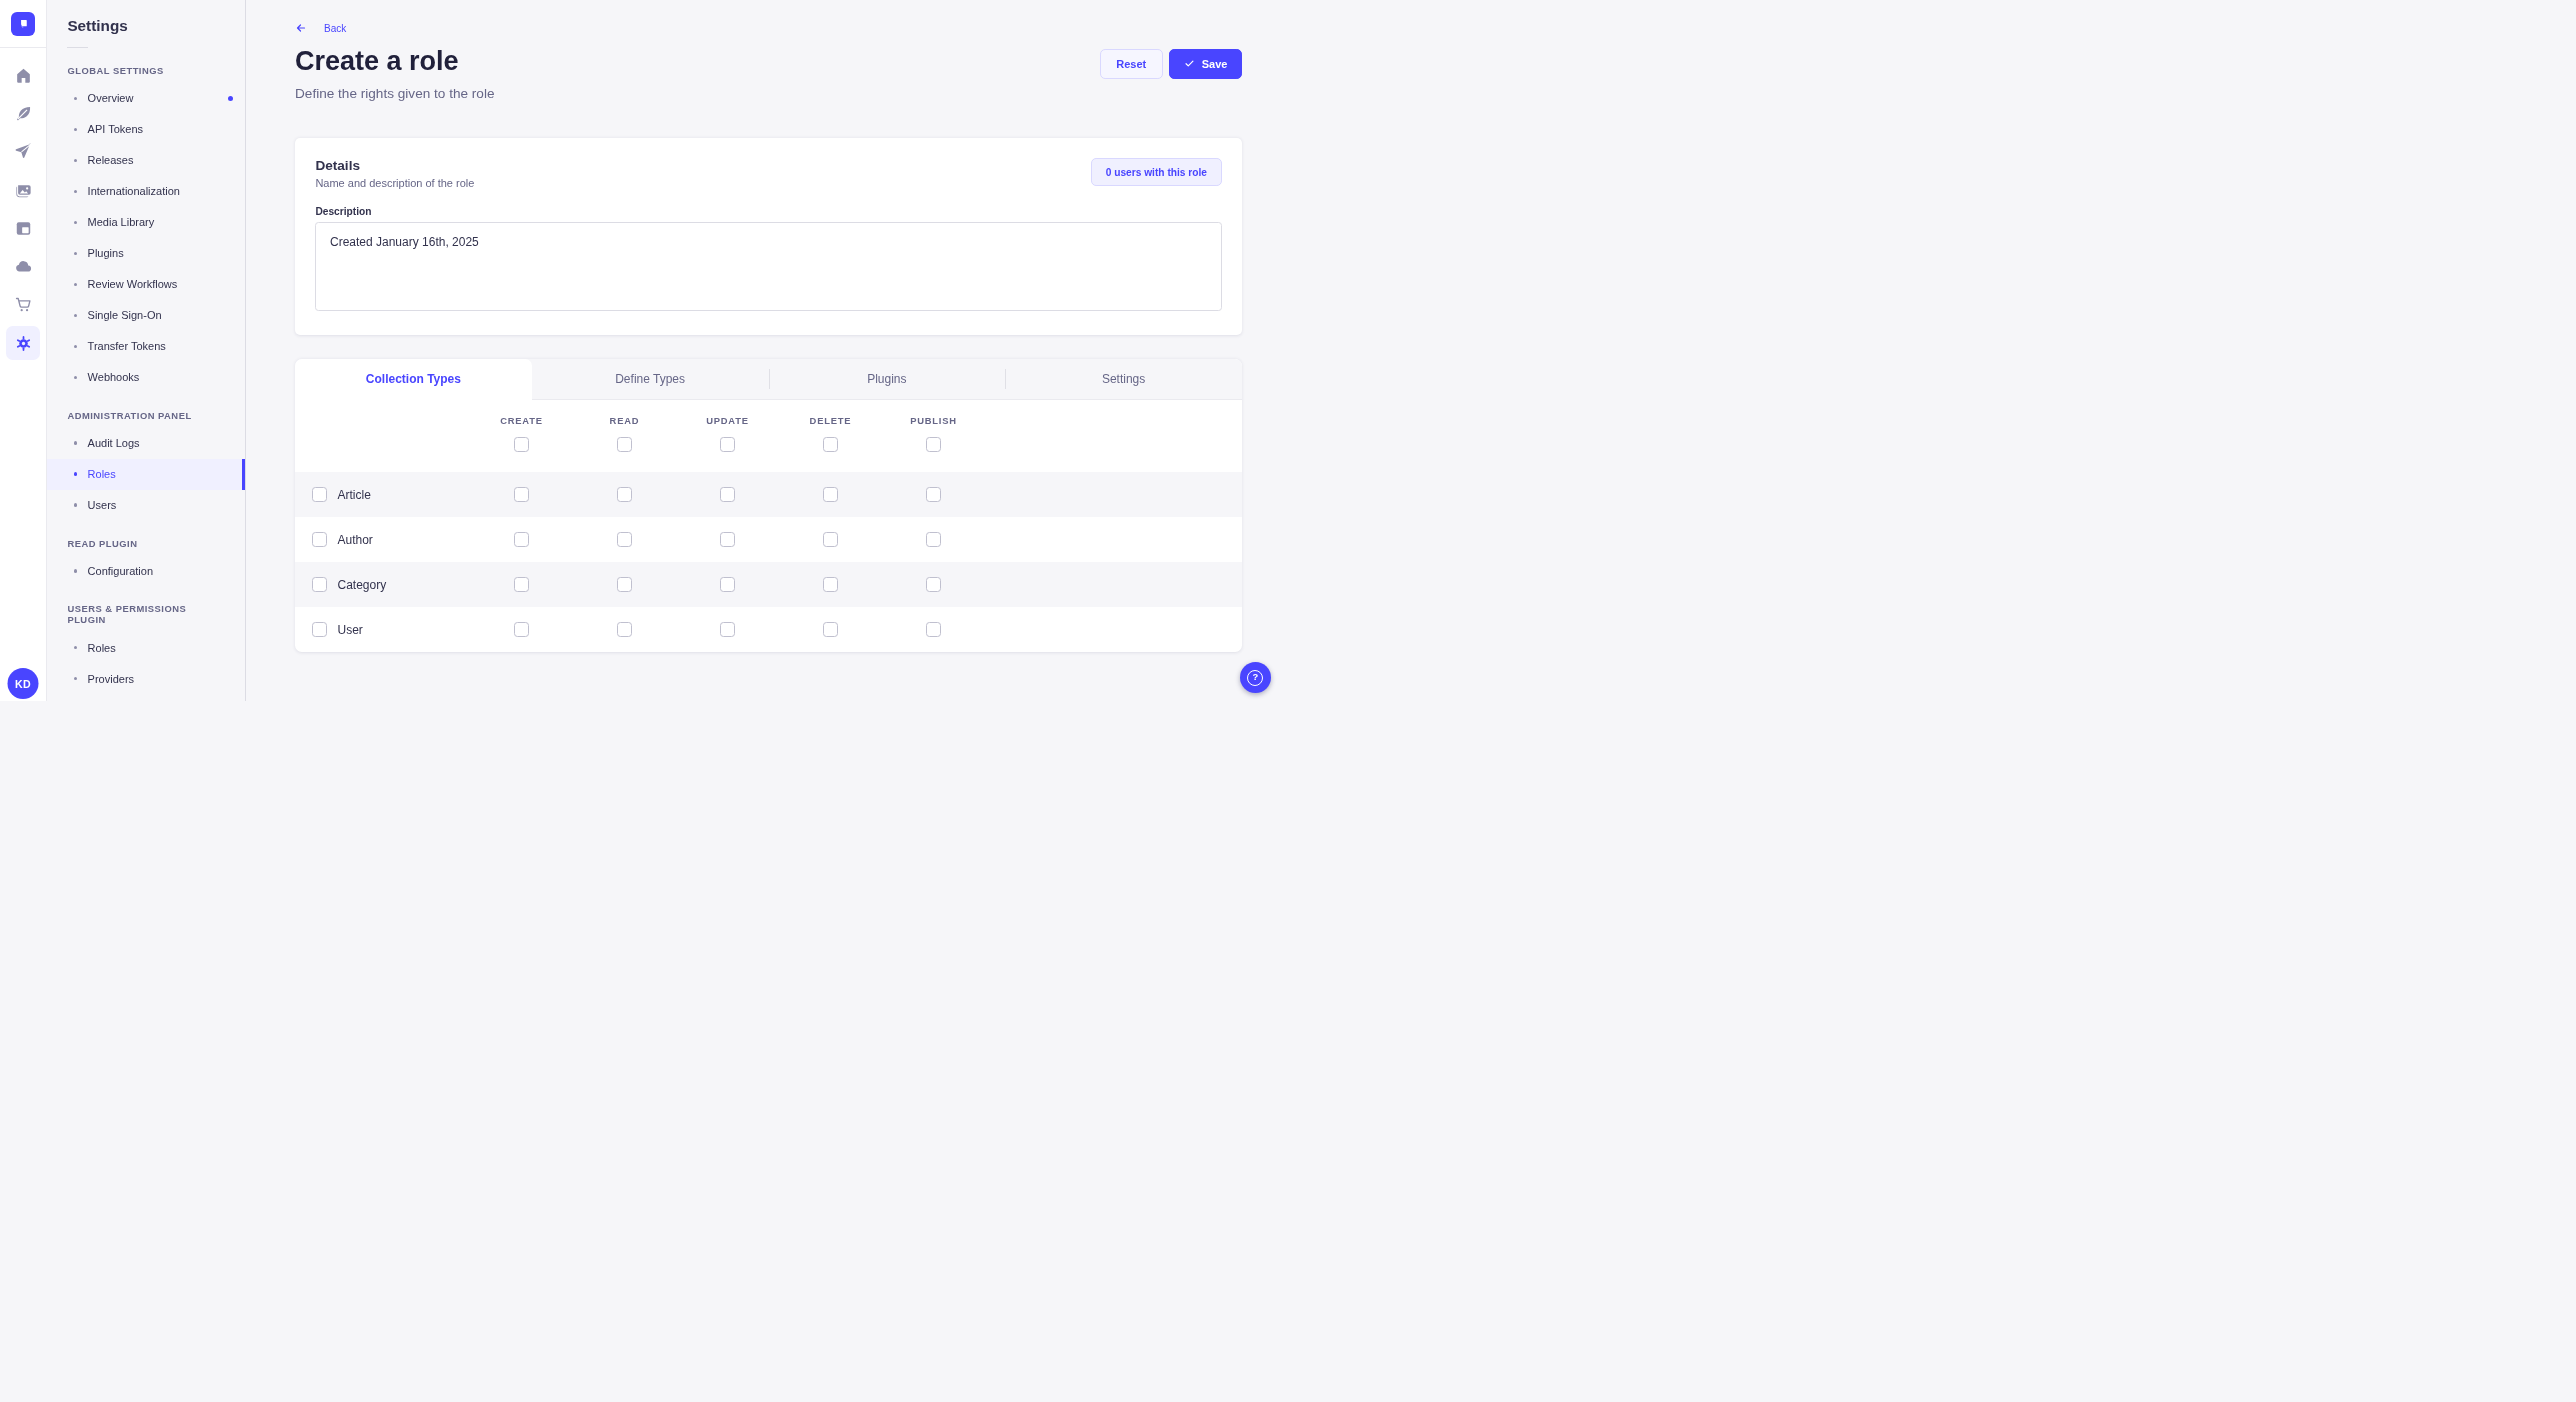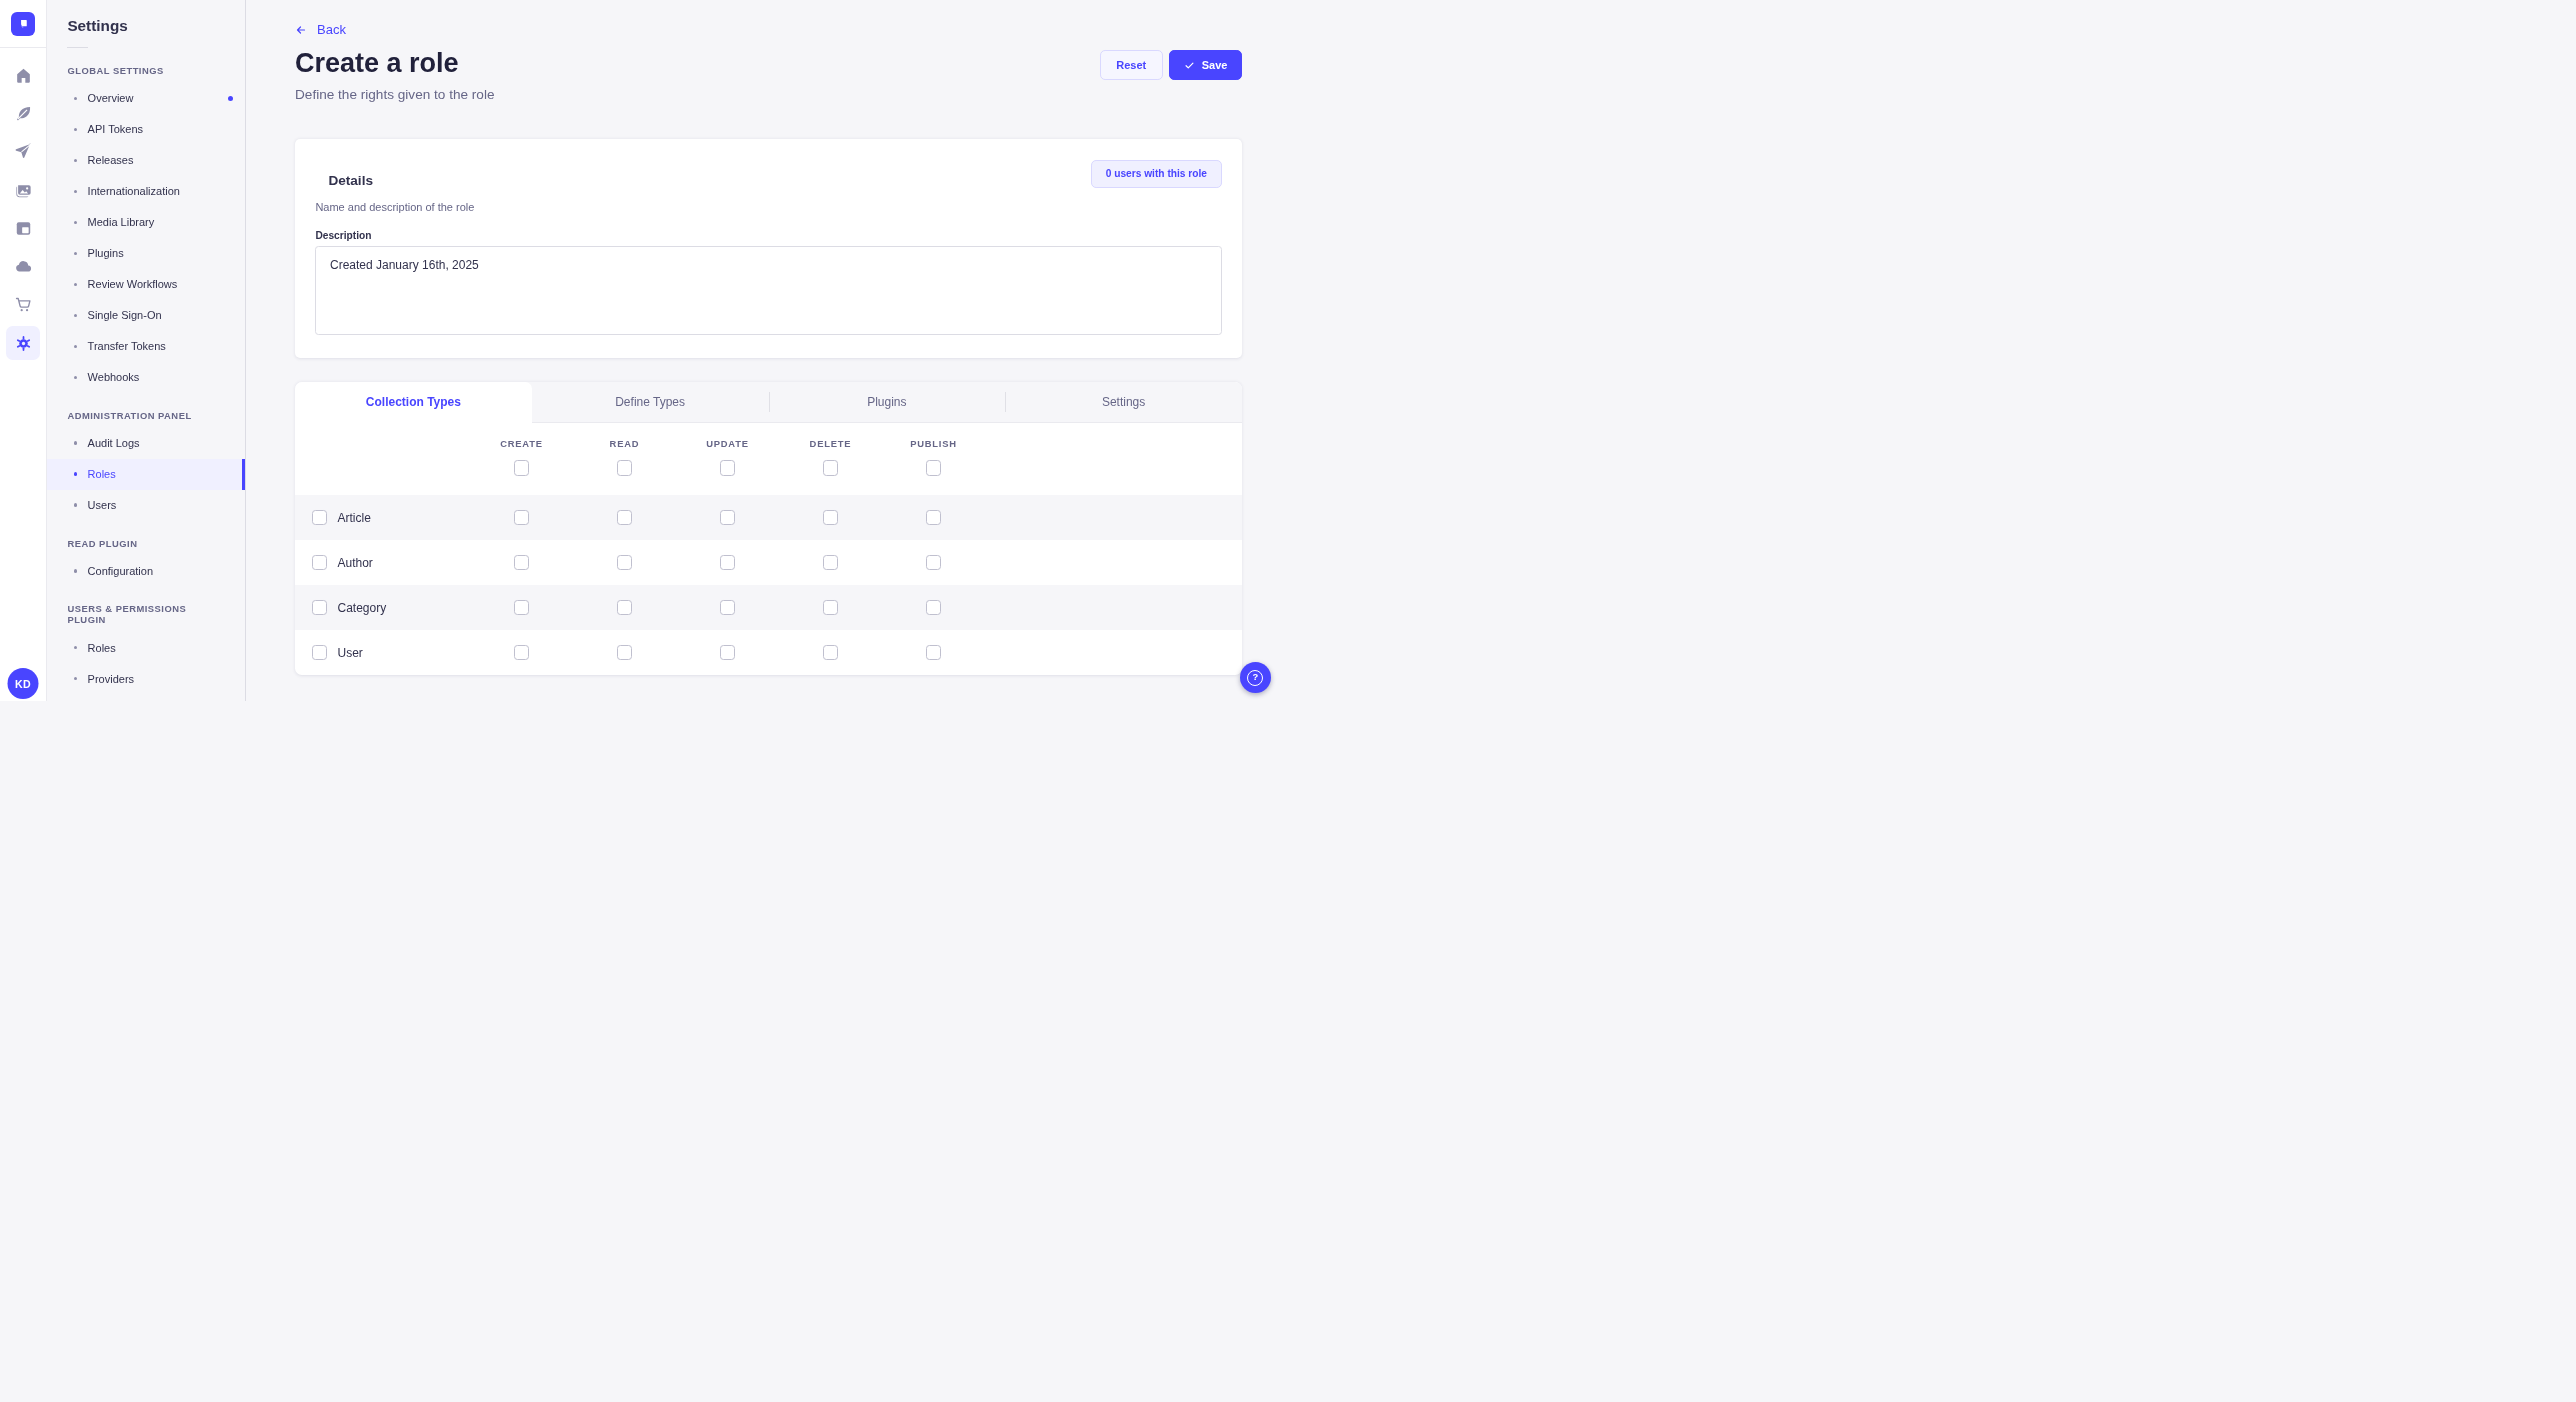--- a/index.html
+++ b/index.html
@@ -58,37 +58,37 @@
   .bullet { width:3.4px; height:3.4px; border-radius:50%; background:#8E8EA9; margin-right:10.2px; flex-shrink:0; }
   .nav-item.active { background:#F0F0FF; }
   .nav-item.active::after { content:''; position:absolute; right:0; top:0; bottom:0; width:2.6px; background:#4945FF; }
   .nav-item.active .bullet { background:#4945FF; }
   .nav-item.active .nav-label { color:#4945FF; font-weight:500; }
   .notif-dot { width:5.1px; height:5.1px; border-radius:50%; background:#4945FF; margin-left:auto; }
 
   
   .main { flex:1; padding:22px 46px 0 49px; overflow:hidden; }
   .back-link {
-    display:inline-flex; align-items:center; gap:10px;
-    color:#4945FF; font-size:13px; font-weight:500; text-decoration:none; cursor:pointer;
+    display:inline-flex; align-items:center; gap:17px;
+    color:#4945FF; font-size:10px; font-weight:500; text-decoration:none; cursor:pointer;
   }
   .title-row { display:flex; justify-content:space-between; align-items:flex-start; margin-top:10.2px; }
   .page-title { font-size:27px; font-weight:700; color:#21213B; margin:0; line-height:1.1; }
   .page-subtitle { font-size:13.6px; color:#666687; margin:6.8px 0 0; }
   .actions { display:flex; gap:6.8px; margin-top:1.7px; }
   .btn { height:30px; border-radius:5.1px; font-size:11px; font-weight:600; cursor:pointer; font-family:inherit; }
   .btn-reset { padding:0 15.3px; background:#F6F6FF; border:0.9px solid #D9D8FF; color:#4945FF; }
   .btn-save { padding:0 13.6px; background:#4945FF; border:0.9px solid #4945FF; color:#fff; display:inline-flex; align-items:center; gap:6.8px; }
 
   .card { background:#fff; border-radius:5.1px; box-shadow:0 0.9px 3.4px rgba(33,33,82,.1); }
 
   
   .details-card { margin-top:37px; padding:20.4px; }
   .card-head { display:flex; justify-content:space-between; align-items:flex-start; }
-  .card-title { font-size:13.6px; font-weight:700; color:#32324D; margin:13px; }
+  .card-title { font-size:13.6px; font-weight:700; color:#32324D; margin:0; }
   .card-subtitle { font-size:11px; color:#666687; margin:4.3px 0 0; }
   .users-badge {
     background:#F0F0FF; border:0.9px solid #D9D8FF; border-radius:5.1px;
     padding:7.7px 13.6px; font-size:10.2px; font-weight:700; color:#4945FF; cursor:pointer; font-family:inherit;
   }
   .fields { display:flex; gap:27px; margin-top:17px; }
   .field { flex:1; }
   .field-label { display:block; font-size:10.2px; font-weight:700; color:#32324D; margin-bottom:5.1px; }
   .req { color:#D02B20; }
   .text-input {

